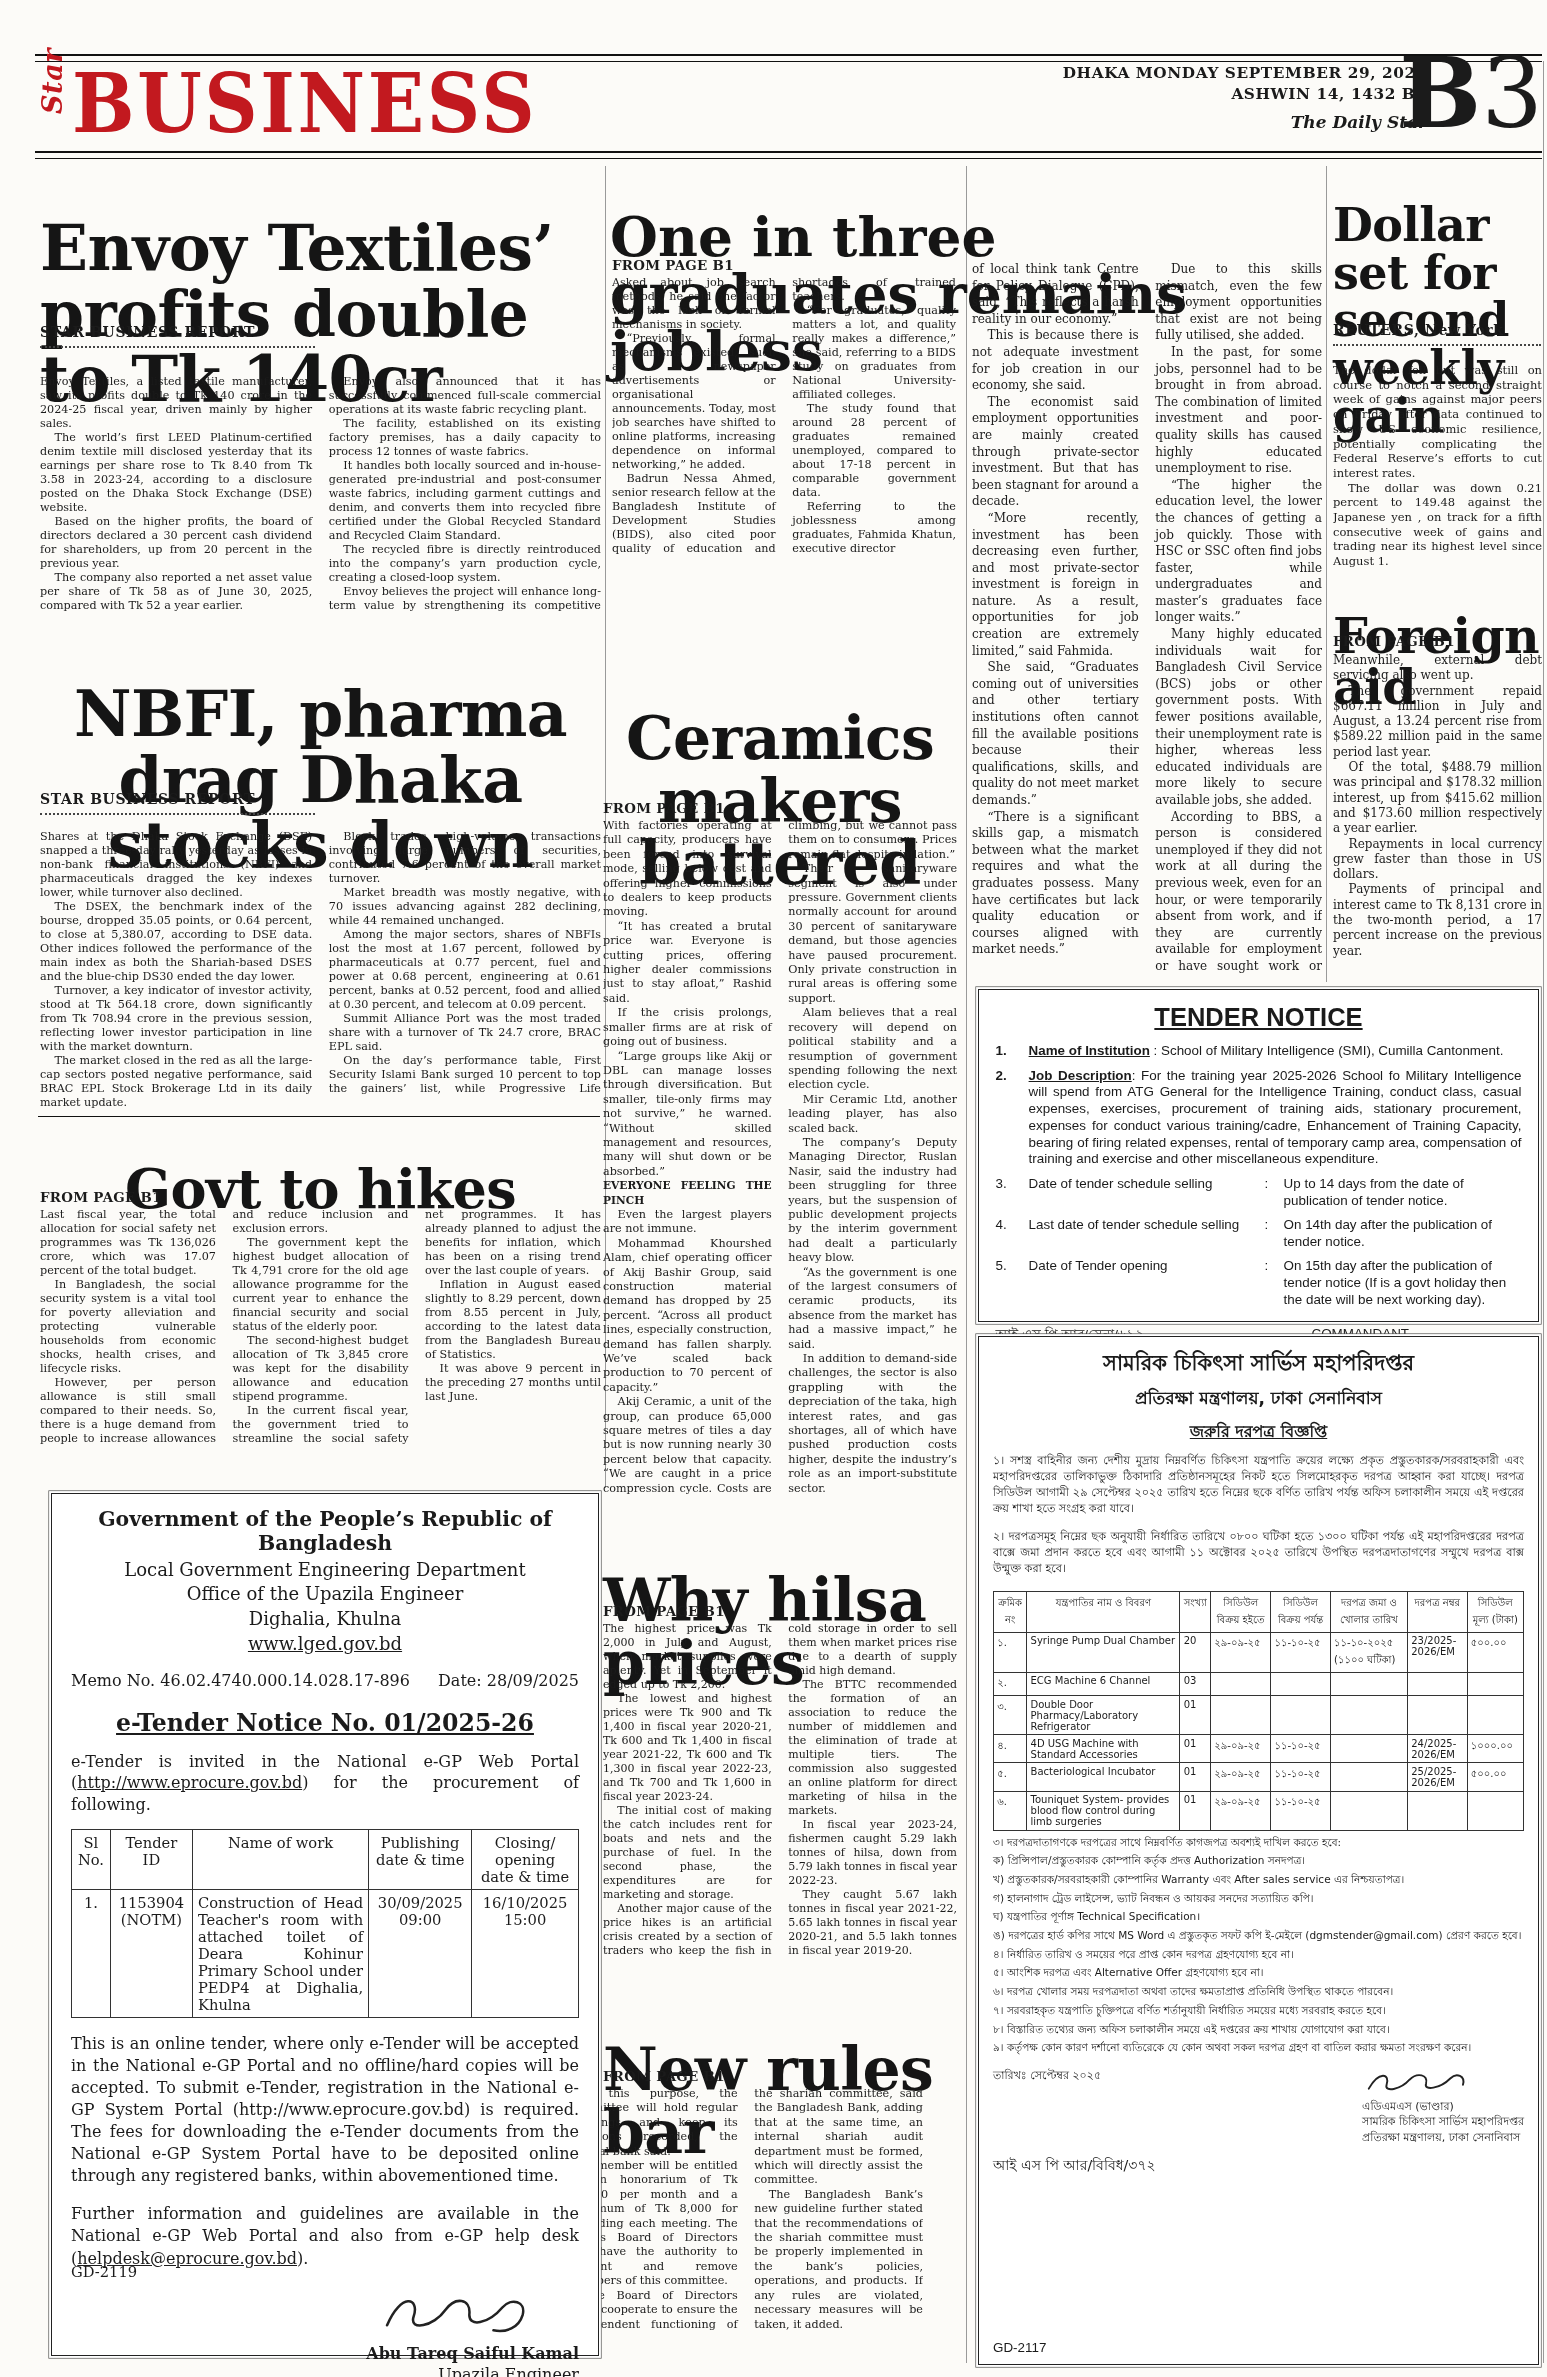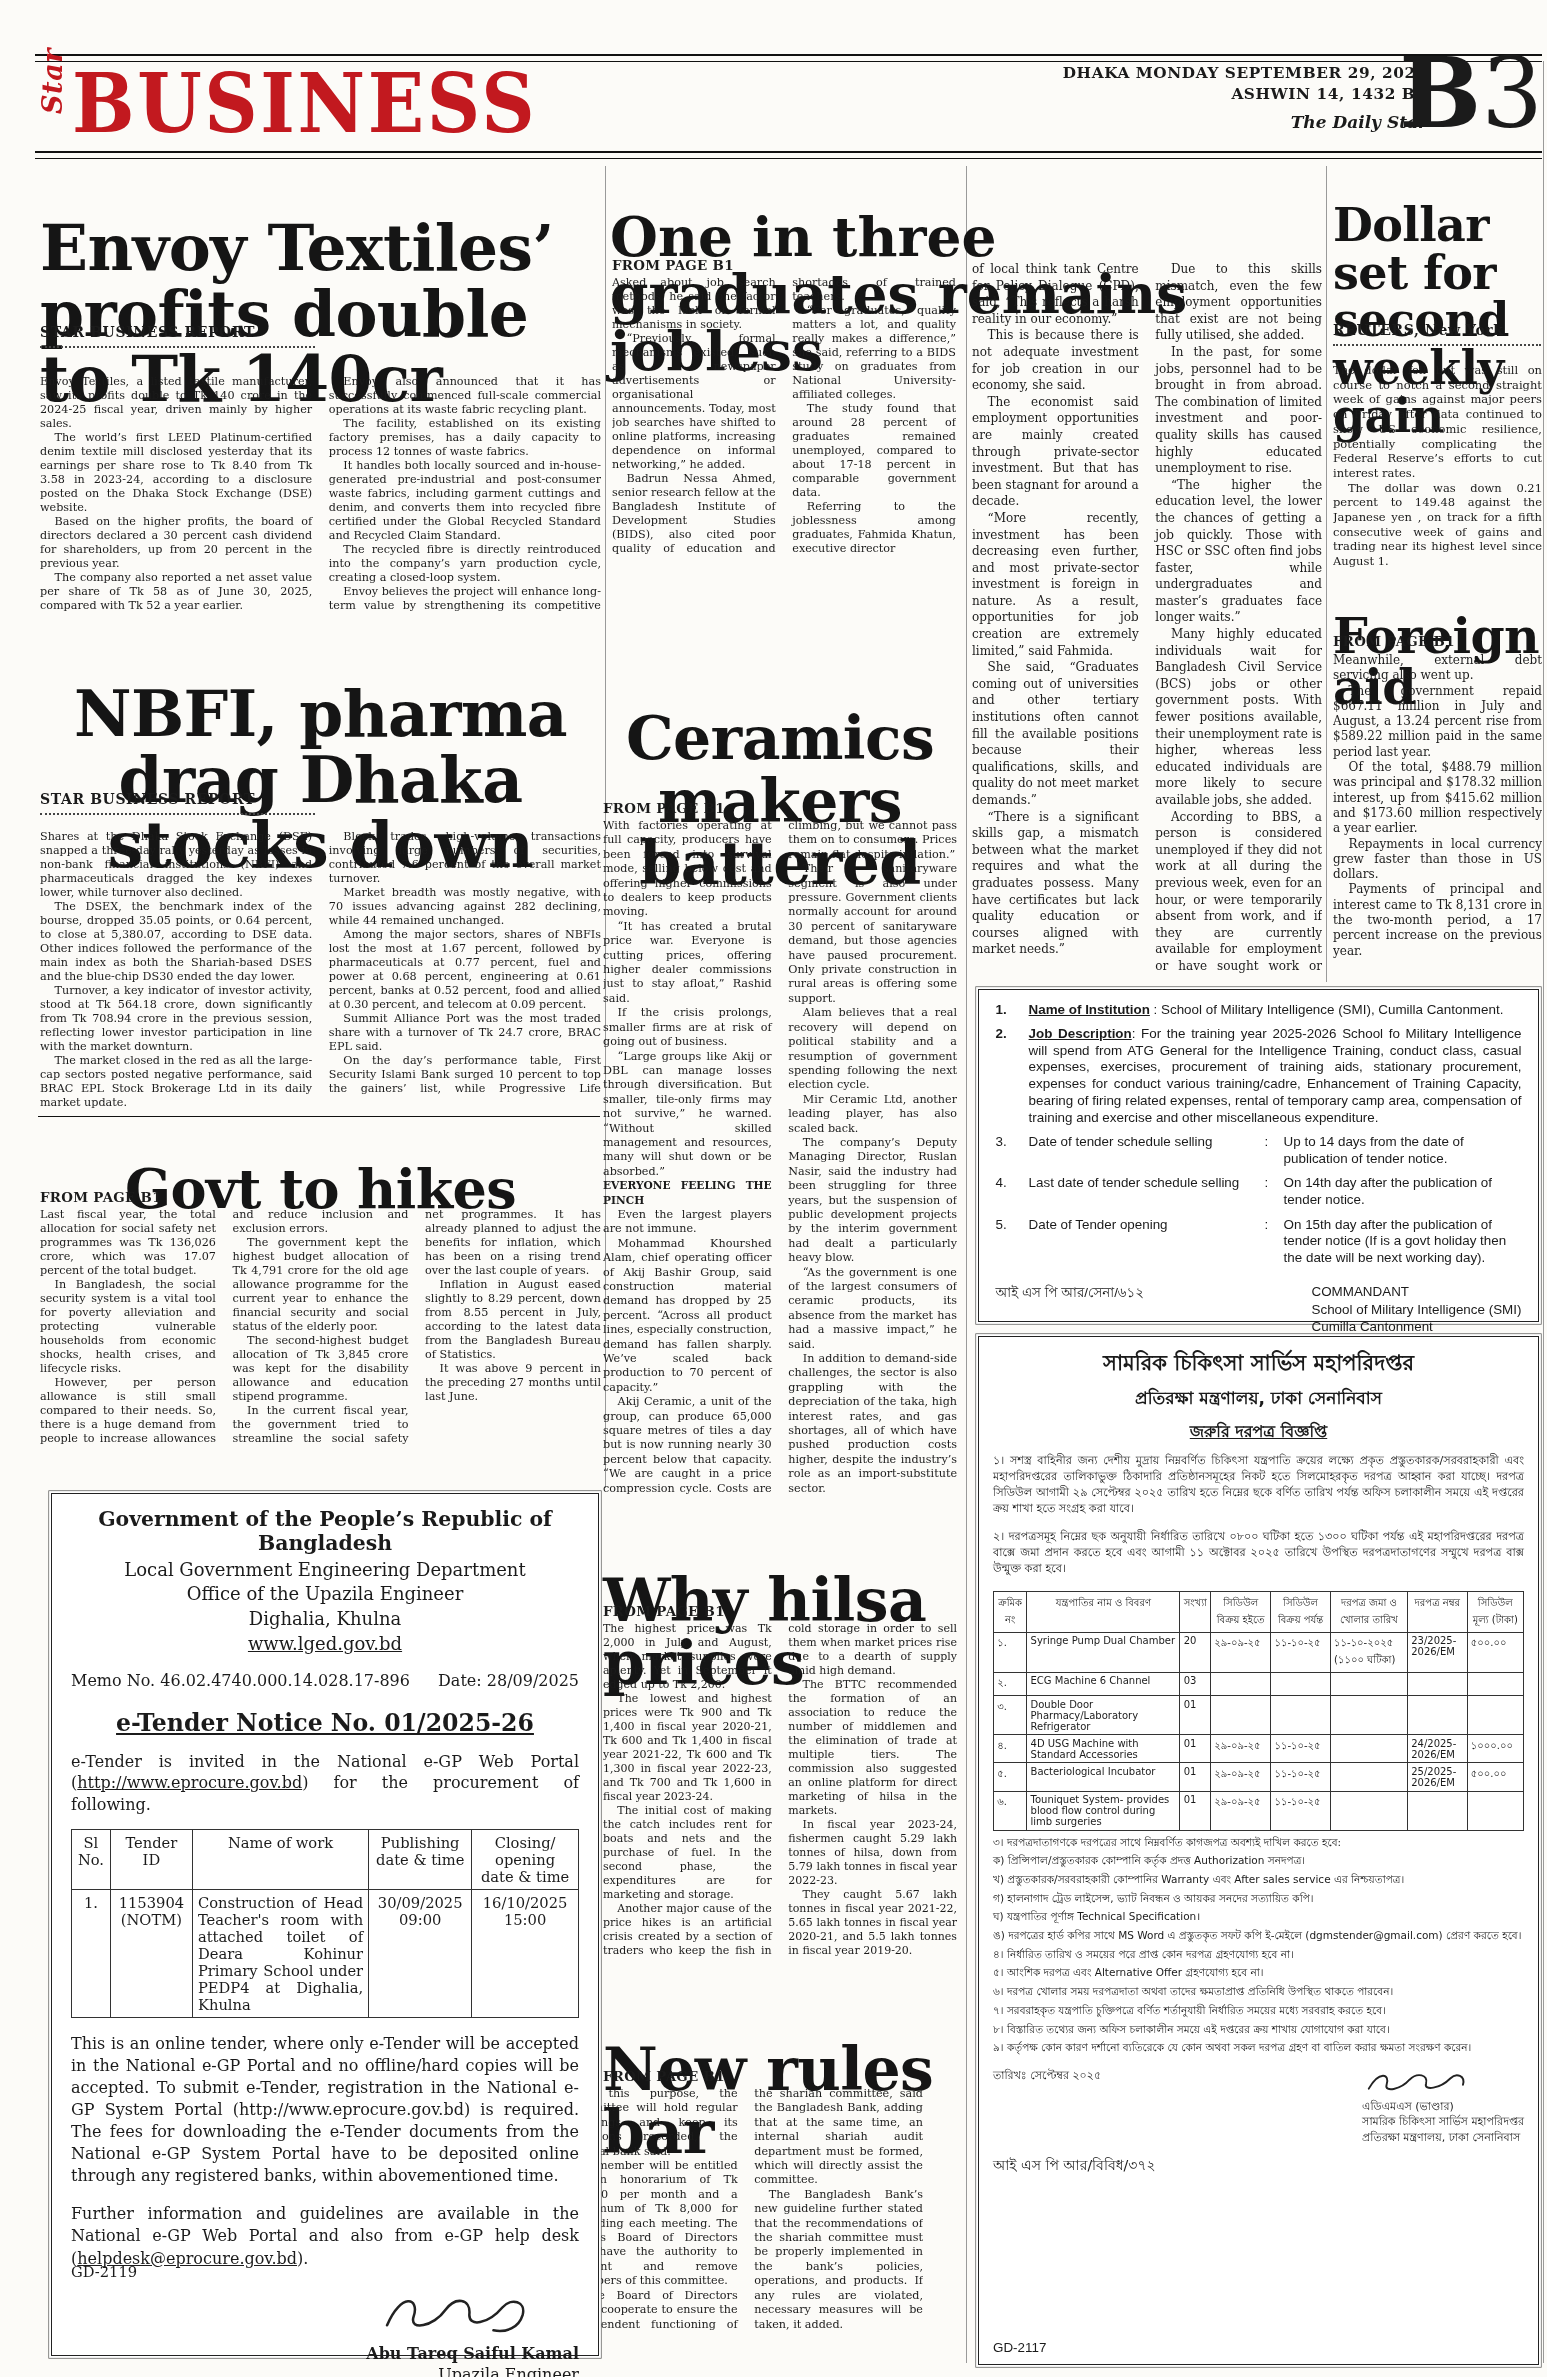--- a/index.html
+++ b/index.html
@@ -260,20 +260,21 @@
     <div class="frompage" style="position:absolute;left:603px;top:2068px;">FROM PAGE B1</div>
     <div id="newrules-body" class="abody cols2" style="left:569px;top:2087px;width:354px;height:268px;">
         <p class="first">For this purpose, the committee will hold regular meetings and keep its decisions recorded, the central bank said.</p>
         <p>A member will be entitled to an honorarium of Tk 25,000 per month and a maximum of Tk 8,000 for attending each meeting. The bank’s Board of Directors will have the authority to appoint and remove members of this committee.</p>
         <p>The Board of Directors must cooperate to ensure the independent functioning of the shariah committee, said the Bangladesh Bank, adding that at the same time, an internal shariah audit department must be formed, which will directly assist the committee.</p>
         <p>The Bangladesh Bank’s new guideline further stated that the recommendations of the shariah committee must be properly implemented in the bank’s policies, operations, and products. If any rules are violated, necessary measures will be taken, it added.</p>
       </div>
   </section>
 
   <section id="smi-box" class="noticebox">
+    <div id="smi-title">TENDER NOTICE</div>
     <div class="smi-item">
       <span class="no">1.</span>
       <span><span class="lbl">Name of Institution</span><span> : School of Military Intelligence (SMI), Cumilla Cantonment.</span></span>
     </div>
     <div class="smi-item">
       <span class="no">2.</span>
       <span style="text-align:justify;"><span class="lbl">Job Description</span><span>:  For the training year 2025-2026 School fo Military Intelligence will spend from ATG General for the Intelligence Training, conduct class, casual expenses, exercises, procurement of training aids, stationary procurement, expenses for conduct various training/cadre, Enhancement of Training Capacity, bearing of firing related expenses, rental of temporary camp area, compensation of training and exercise and other miscellaneous expenditure.</span></span>
     </div>
     <div class="smi-kv">
       <span class="no">3.</span>

